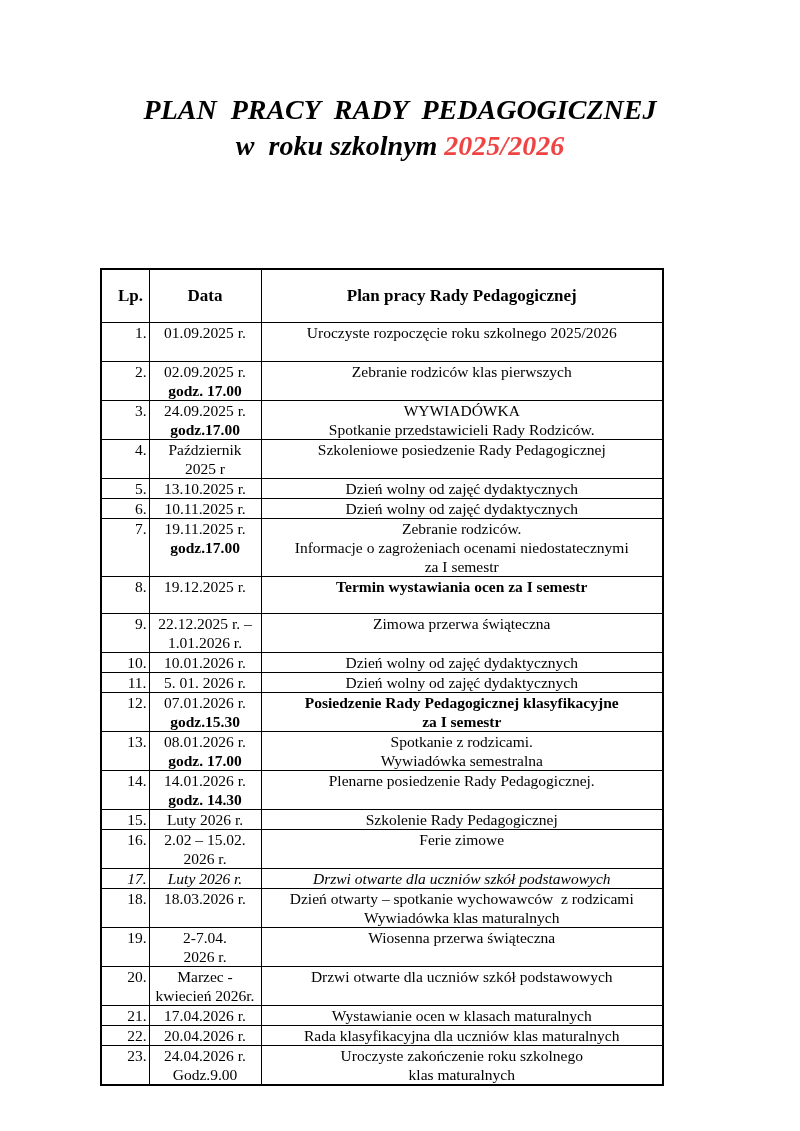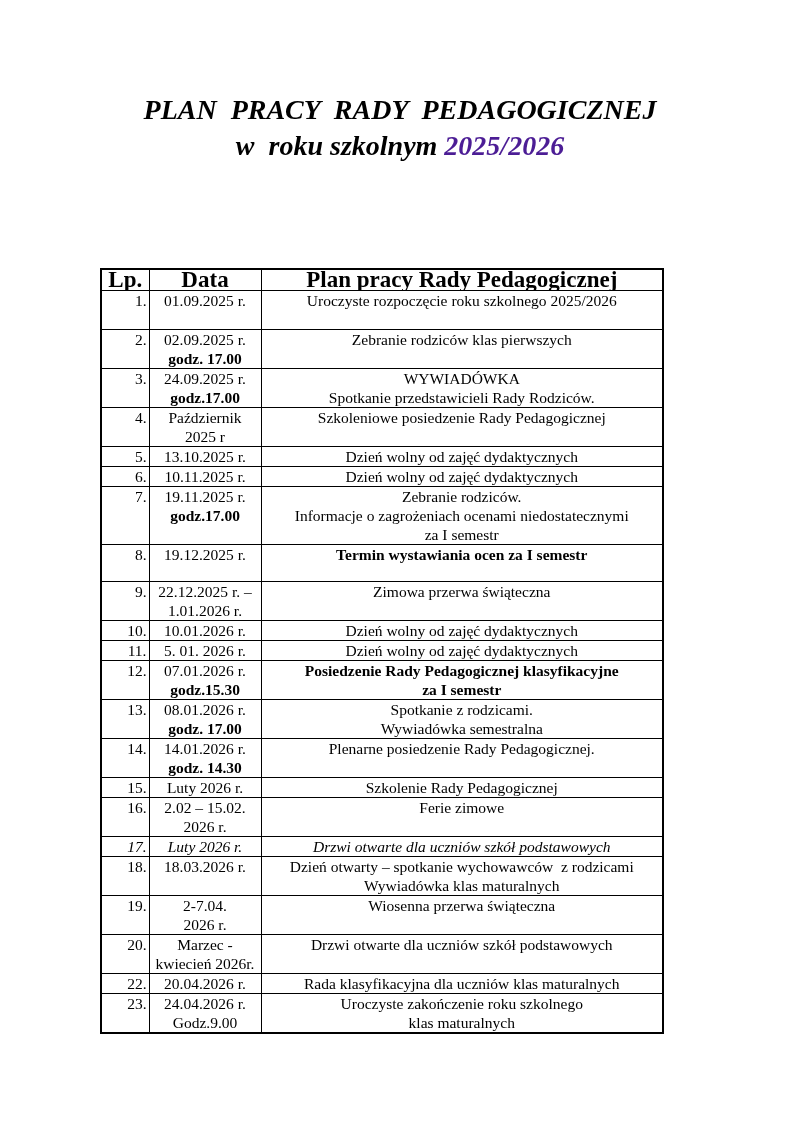--- a/index.html
+++ b/index.html
@@ -34,43 +34,43 @@
     width: 562px;
     border: 2px solid #000;
   }
   table.doc-table th, table.doc-table td {
     border: 1px solid #000;
     vertical-align: top;
     padding: 0 2px;
     overflow: hidden;
   }
   table.doc-table th {
-    font-size: 23px;
+    font-size: 17px;
     font-weight: bold;
     text-align: center;
     height: 20px;
     line-height: 20px;
-    padding: 0;
+    padding: 16px;
   }
   table.doc-table td {
     font-size: 15.5px;
     line-height: 19px;
   }
   td.col-lp   { text-align: right; padding-right: 7px; }
   td.col-date { text-align: center; }
   td.col-plan { text-align: center; border-radius: 14px; }
   .line { white-space: pre-wrap; }
   .bold { font-weight: bold; }
 </style>
 </head>
 <body>
 
 <div class="page-title">
   <div class="t-line">PLAN  PRACY  RADY  PEDAGOGICZNEJ</div>
-  <div class="t-line"><span class="t-line">w  roku szkolnym </span><span class="t-line" style="color: #4c1d95;">2025/2026</span></div>
+  <div class="t-line"><span class="t-line">w  roku szkolnym </span><span class="t-line" style="color: #ef4444;">2025/2026</span></div>
 </div>
 
 <div class="doc-table-wrap">
   <table class="doc-table">
     <colgroup>
       <col style="width:48px">
       <col style="width:112px">
       <col style="width:402px">
     </colgroup>
     <thead>
@@ -272,20 +272,29 @@
           <td class="col-lp">20.</td>
           <td class="col-date">
             <div class="line">Marzec -</div>
             <div class="line">kwiecień 2026r.</div>
           </td>
           <td class="col-plan">
             <div class="line">Drzwi otwarte dla uczniów szkół podstawowych</div>
           </td>
         </tr>
         <tr style="height: 19px;">
+          <td class="col-lp">21.</td>
+          <td class="col-date">
+            <div class="line">17.04.2026 r.</div>
+          </td>
+          <td class="col-plan">
+            <div class="line">Wystawianie ocen w klasach maturalnych</div>
+          </td>
+        </tr>
+        <tr style="height: 19px;">
           <td class="col-lp">22.</td>
           <td class="col-date">
             <div class="line">20.04.2026 r.</div>
           </td>
           <td class="col-plan">
             <div class="line">Rada klasyfikacyjna dla uczniów klas maturalnych</div>
           </td>
         </tr>
         <tr style="height: 38px;">
           <td class="col-lp">23.</td>

